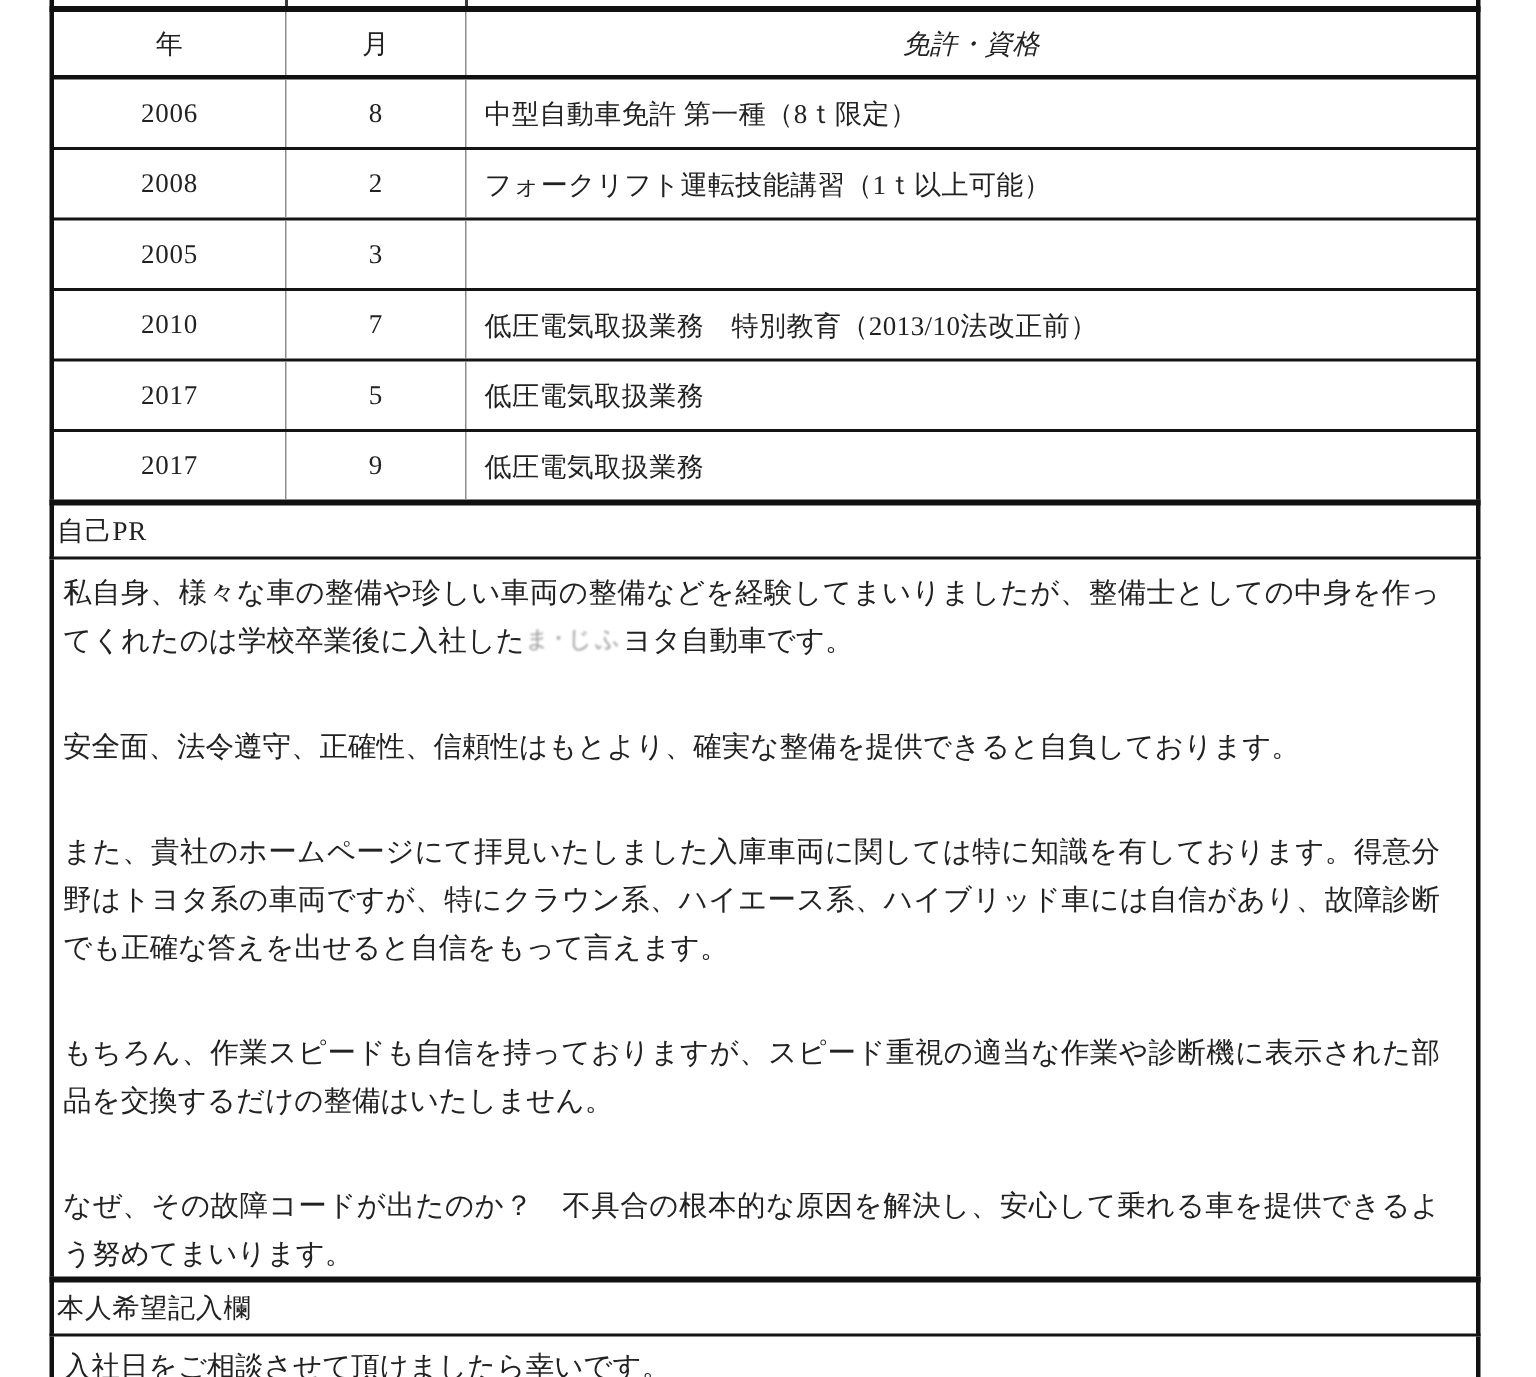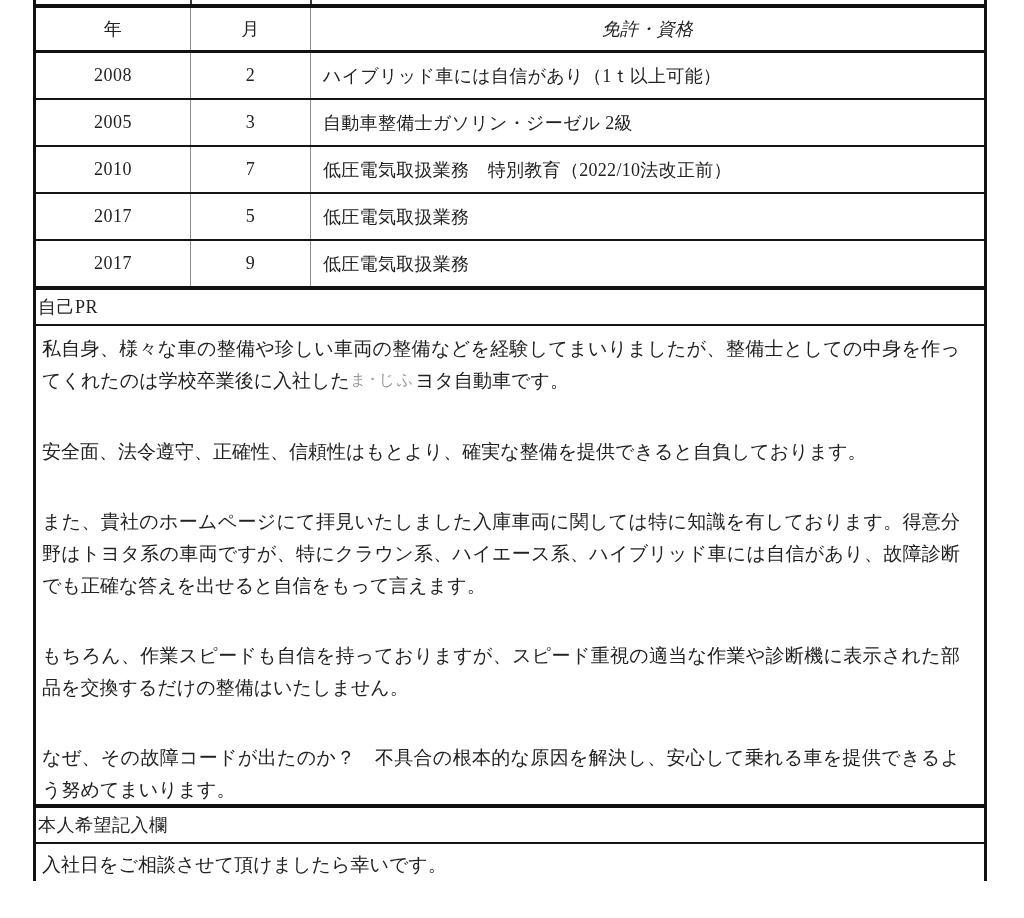--- a/index.html
+++ b/index.html
@@ -72,33 +72,37 @@
     </div>
 
     <div class="tbl">
       <div class="row header">
         <div class="cell year">年</div>
         <div class="cell month">月</div>
         <div class="cell qual">免許・資格</div>
       </div>
 
       <div class="row">
+        <div class="cell year">2006</div>
+        <div class="cell month">8</div>
+        <div class="cell qual">中型自動車免許 第一種（8ｔ限定）</div>
+      </div>
+      <div class="row">
         <div class="cell year">2008</div>
         <div class="cell month">2</div>
-        <div class="cell qual">ハイブリッド車には自信があり（1ｔ以上可能）</div>
+        <div class="cell qual">フォークリフト運転技能講習（1ｔ以上可能）</div>
       </div>
       <div class="row">
         <div class="cell year">2005</div>
         <div class="cell month">3</div>
-        <div class="cell qual">自動車整備士ガソリン・ジーゼル 2級</div>
       </div>
       <div class="row">
         <div class="cell year">2010</div>
         <div class="cell month">7</div>
-        <div class="cell qual">低圧電気取扱業務　特別教育（2022/10法改正前）</div>
+        <div class="cell qual">低圧電気取扱業務　特別教育（2013/10法改正前）</div>
       </div>
       <div class="row">
         <div class="cell year">2017</div>
         <div class="cell month">5</div>
         <div class="cell qual">低圧電気取扱業務</div>
       </div>
       <div class="row">
         <div class="cell year">2017</div>
         <div class="cell month">9</div>
         <div class="cell qual">低圧電気取扱業務</div>

